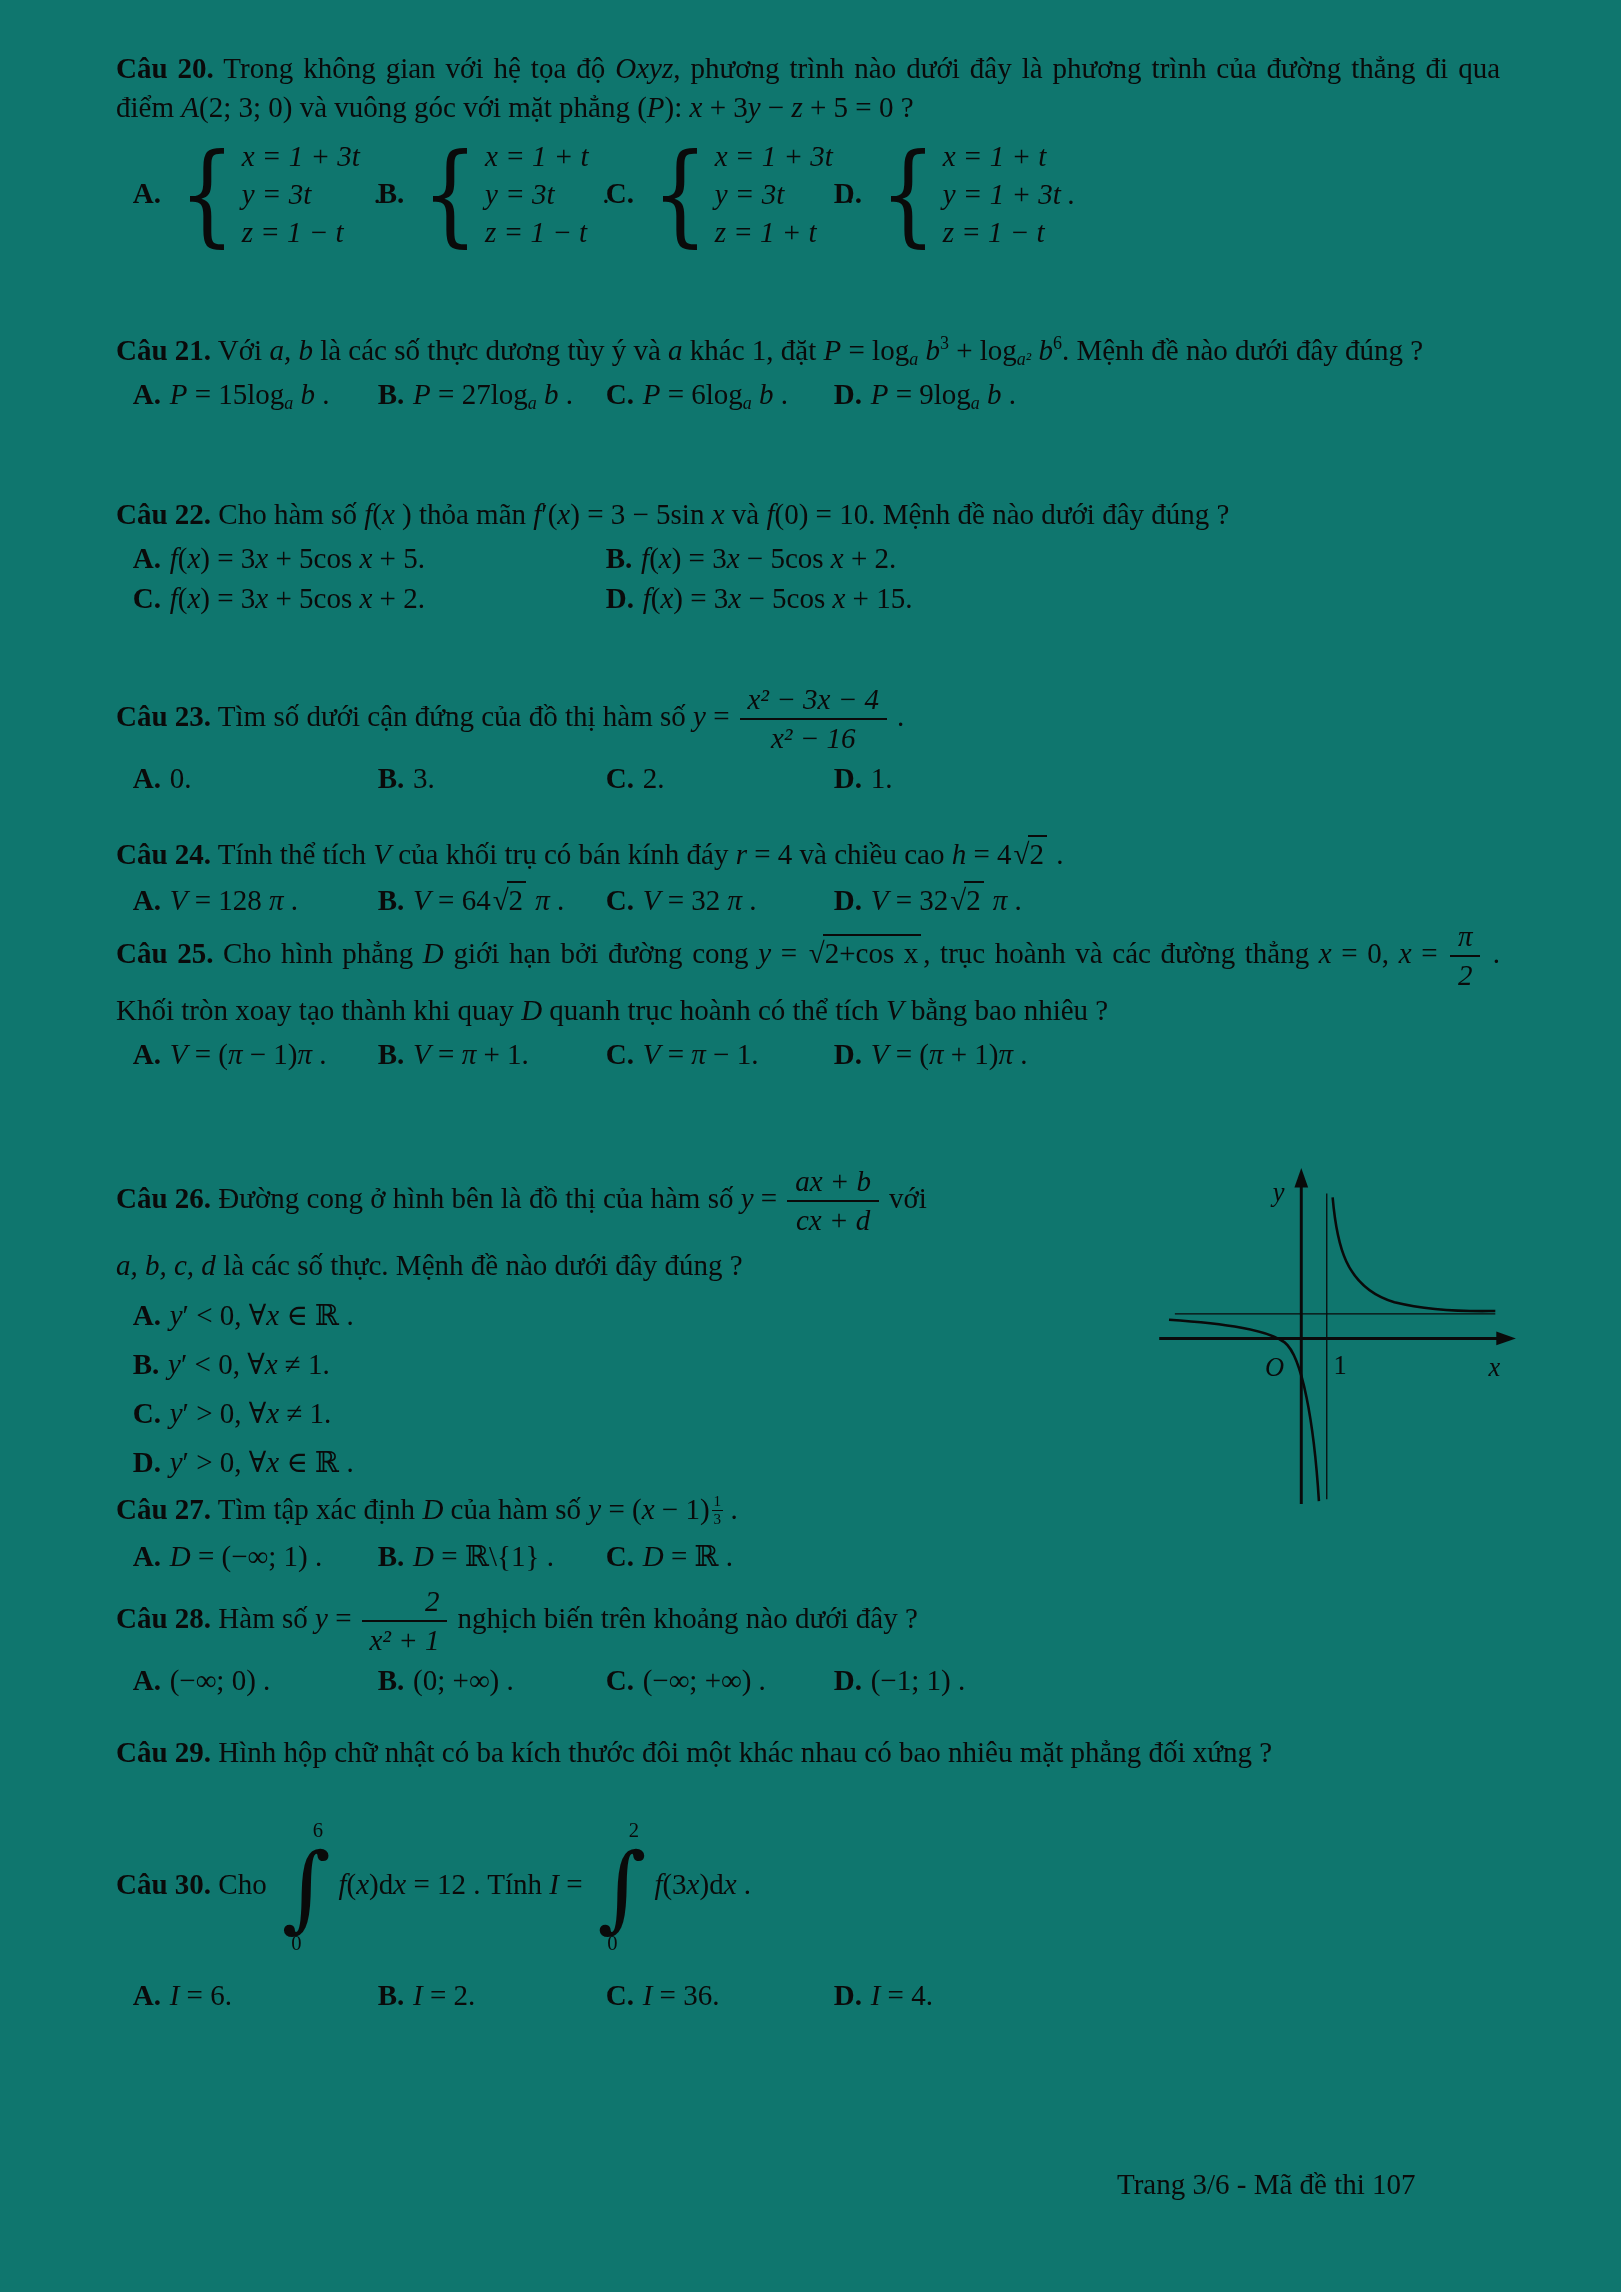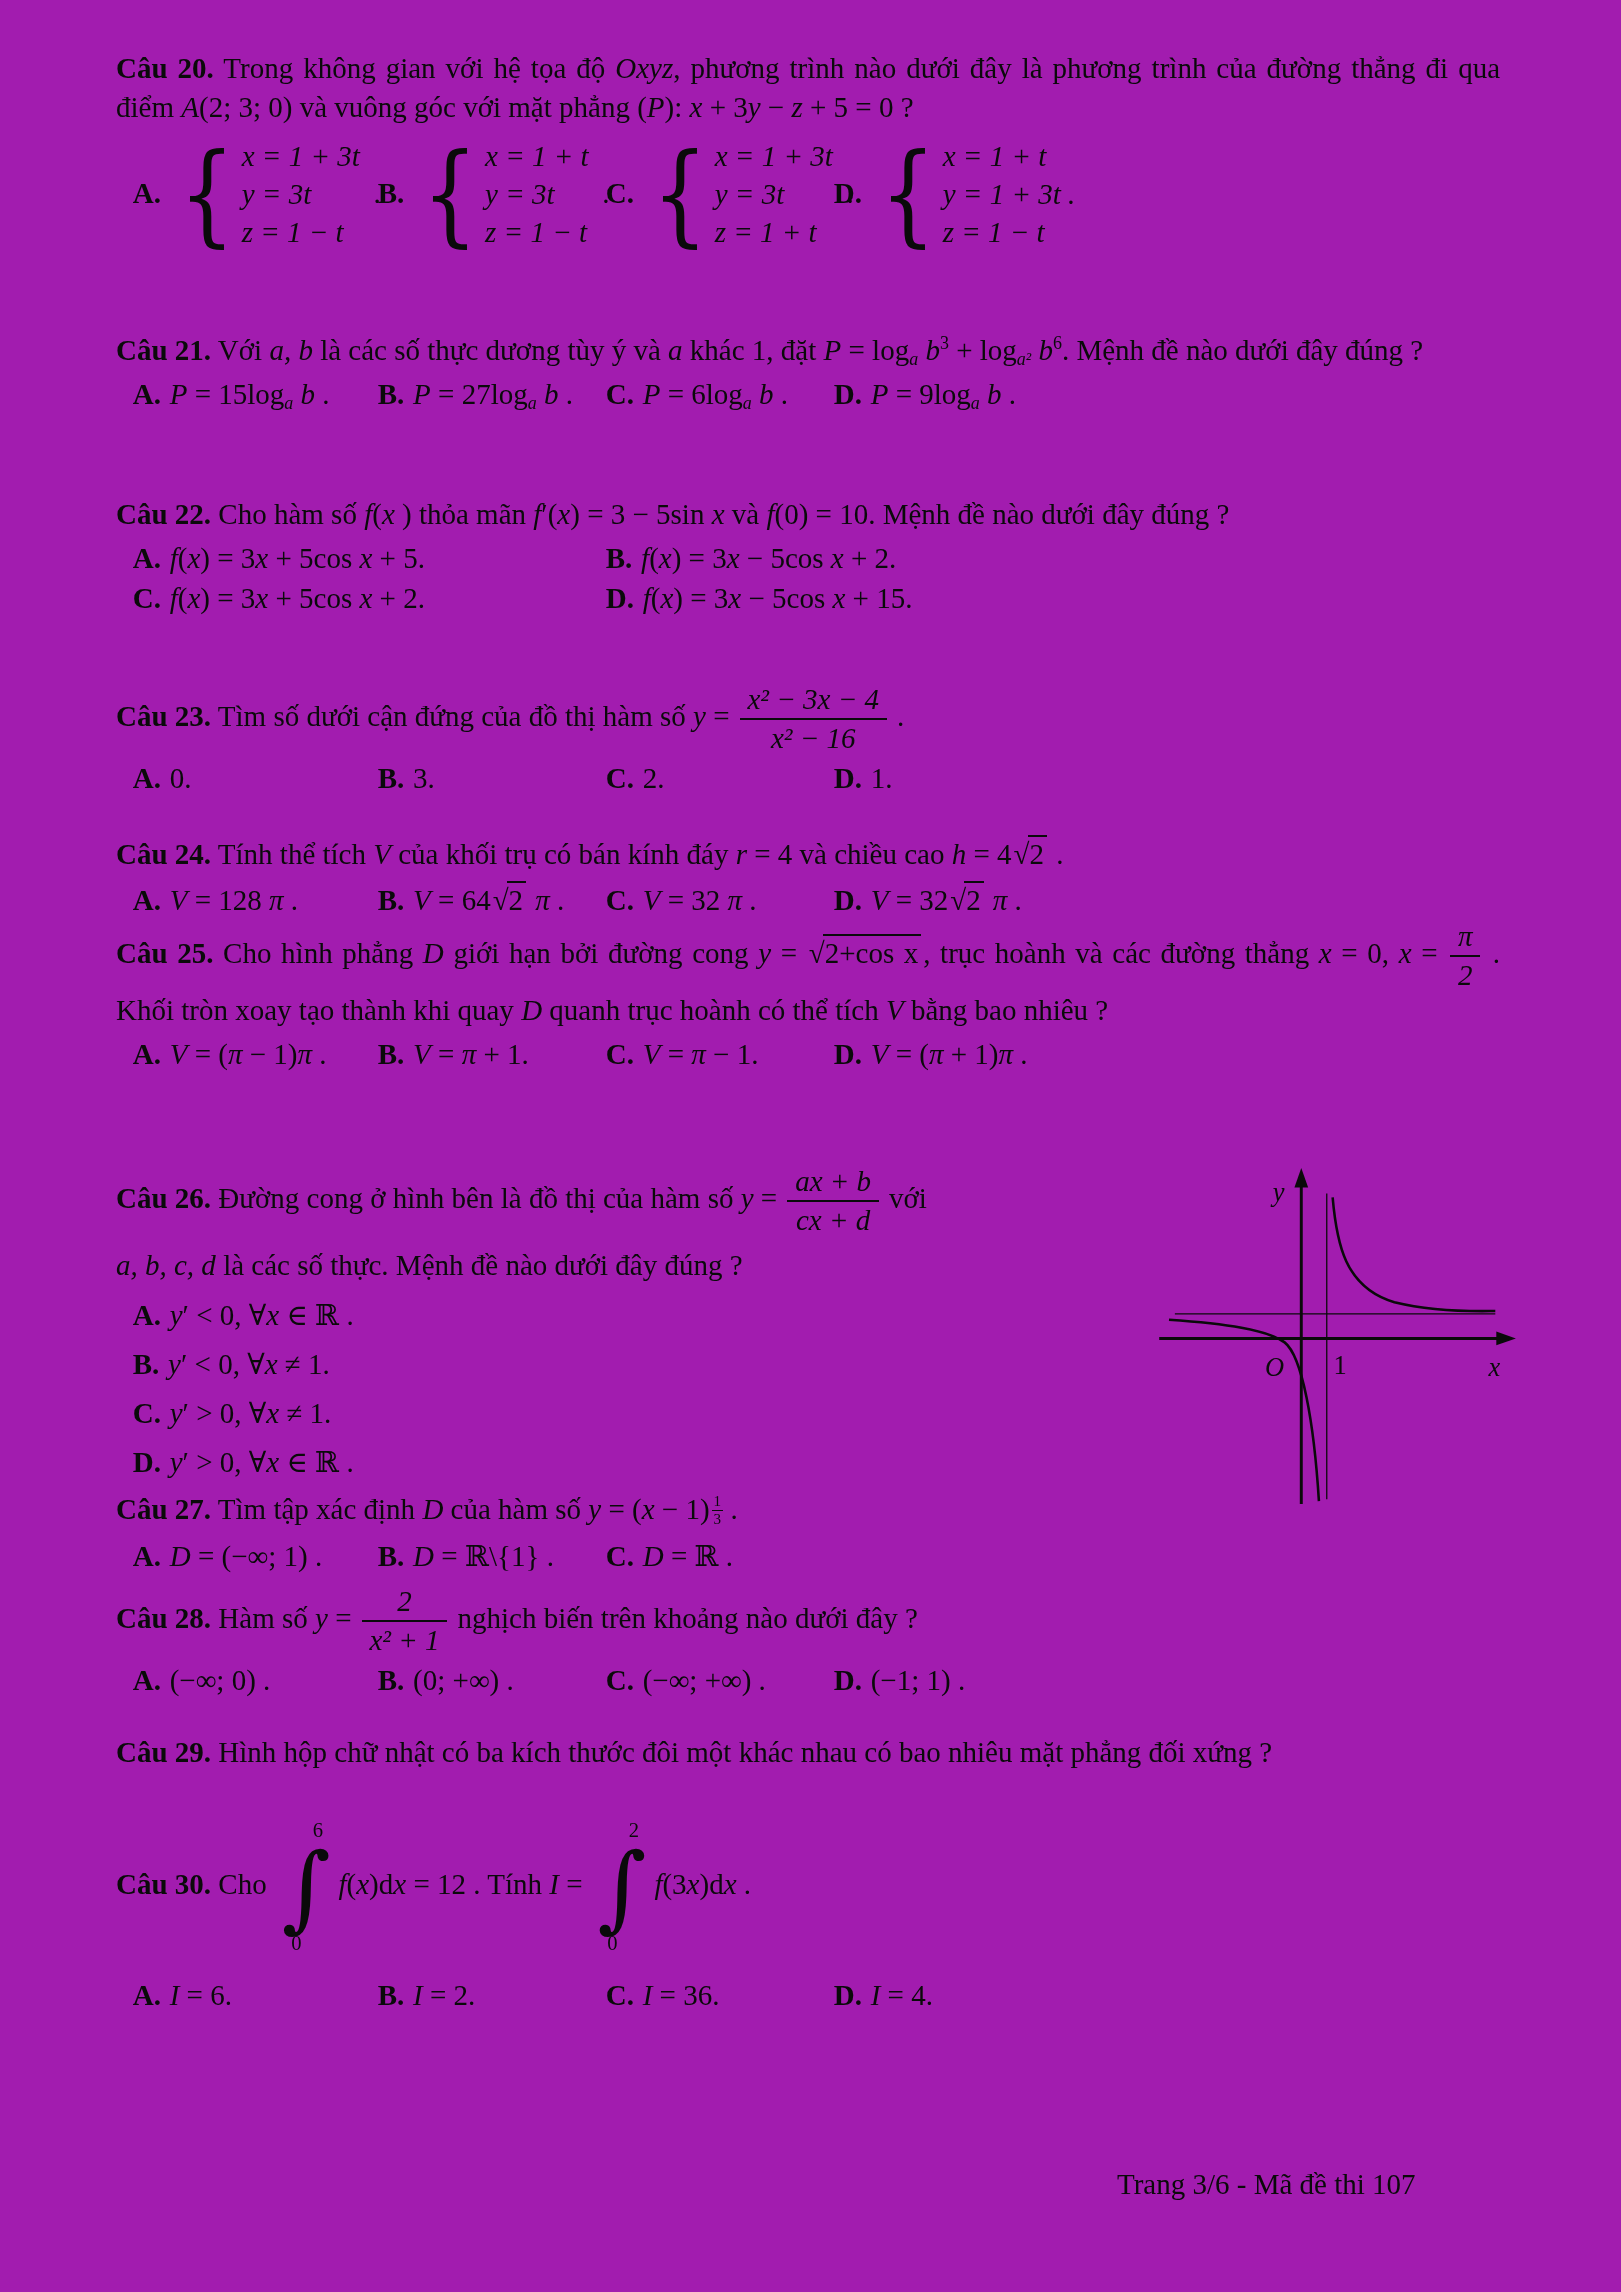--- a/index.html
+++ b/index.html
@@ -1,32 +1,32 @@
 <!DOCTYPE html>
 <html><head>
 <meta charset="utf-8">
 <style>
   * { box-sizing: border-box; }
   html,body { margin:0; padding:0; background:#e8e8e8; }
   .page {
     position:relative; width:1621px; height:2293px; margin:0 auto;
-    background:#a21caf; color:#0a0a0a;
+    background:#0f766e; color:#0a0a0a;
     font-family:"Liberation Serif","DejaVu Serif",serif;
     font-size:29px;
   }
   .q { position:absolute; left:116px; width:1384px; }
   .body { margin:0; text-align:justify; line-height:1.34; }
   .qnum { font-weight:700; }
   .m { font-style:italic; }
   sup,sub { line-height:0; font-size:0.62em; }
   sup { vertical-align:0.6em; }
   sub { vertical-align:-0.3em; }
 
   .frac { display:inline-block; vertical-align:middle; text-align:center; margin:0 2.9px; }
-  .frac .fn { display:block; padding:0 7.8px 2.9px; border-bottom:2.2px solid #0a0a0a; line-height:1.08; }
+  .frac .fn { display:block; padding:0 7.8px 2.9px; border-bottom:2.2px solid #0a0a0a; line-height:1.08;text-align:right; }
   .frac .fd { display:block; padding:2.9px 7.8px 0; line-height:1.08; }
 
   .sqrt { white-space:nowrap; margin:0 2px; }
   .sqrt .rs { }
   .sqrt .rad { border-top:2.2px solid #0a0a0a; padding:1px 2.9px 0 2px; margin-left:-2px; }
 
   .bigint { display:inline-flex; flex-direction:column; align-items:center; vertical-align:middle; line-height:1; margin:0 7.8px; }
   .bigint .it,.bigint .ib { font-size:20.6px; line-height:1.15; }
   .bigint .it { transform:translateX(11.8px); }
   .bigint .ib { transform:translateX(-9.8px); }

